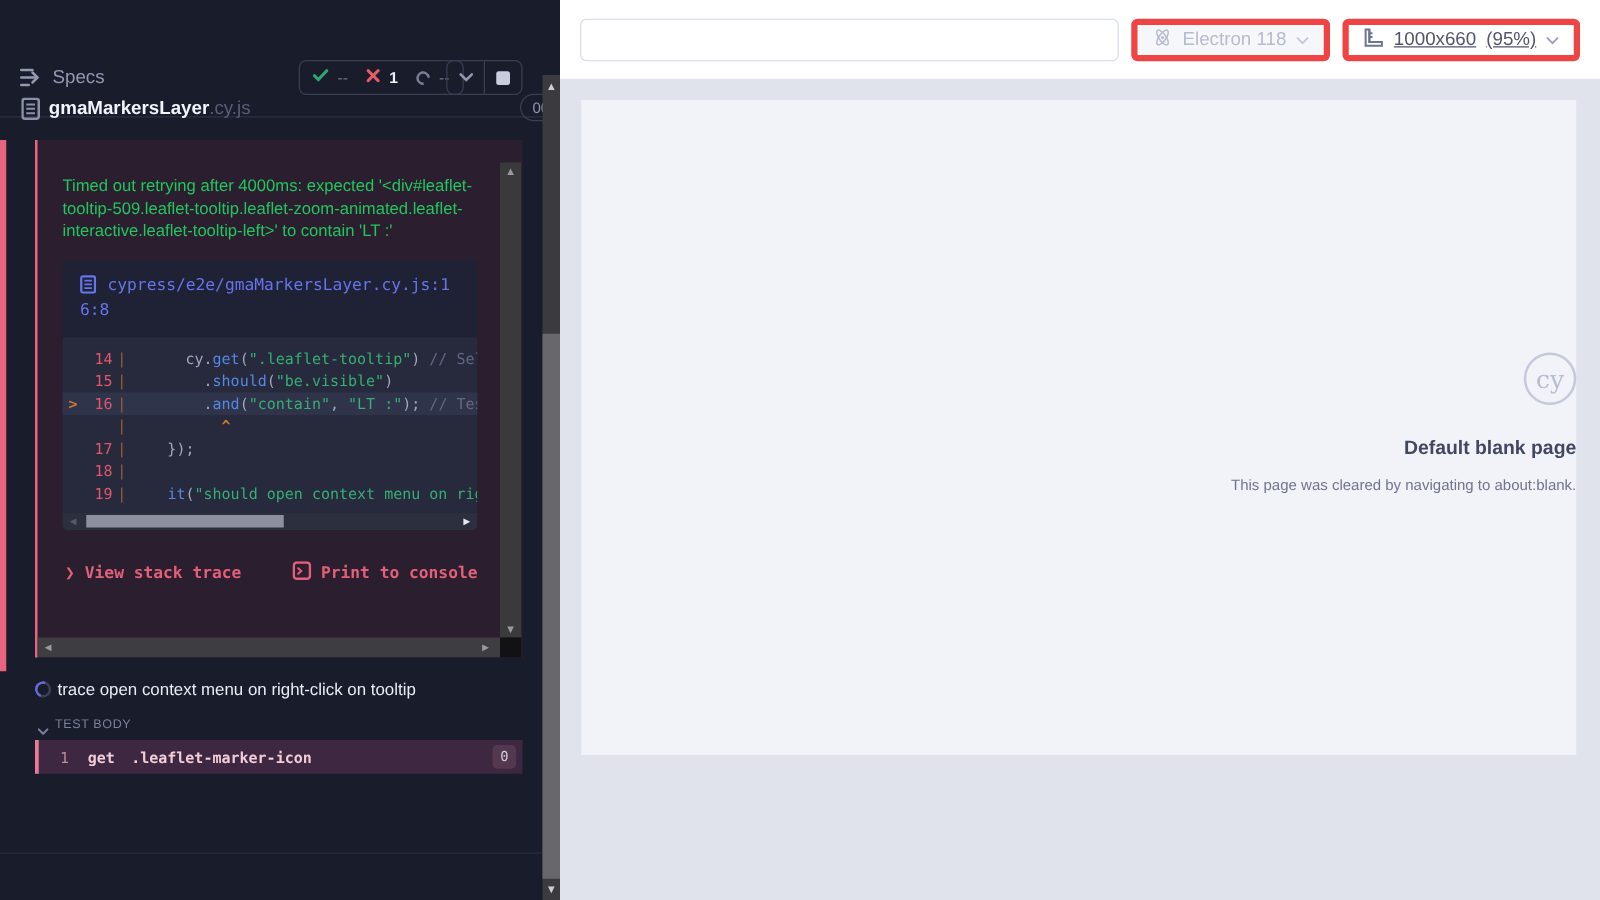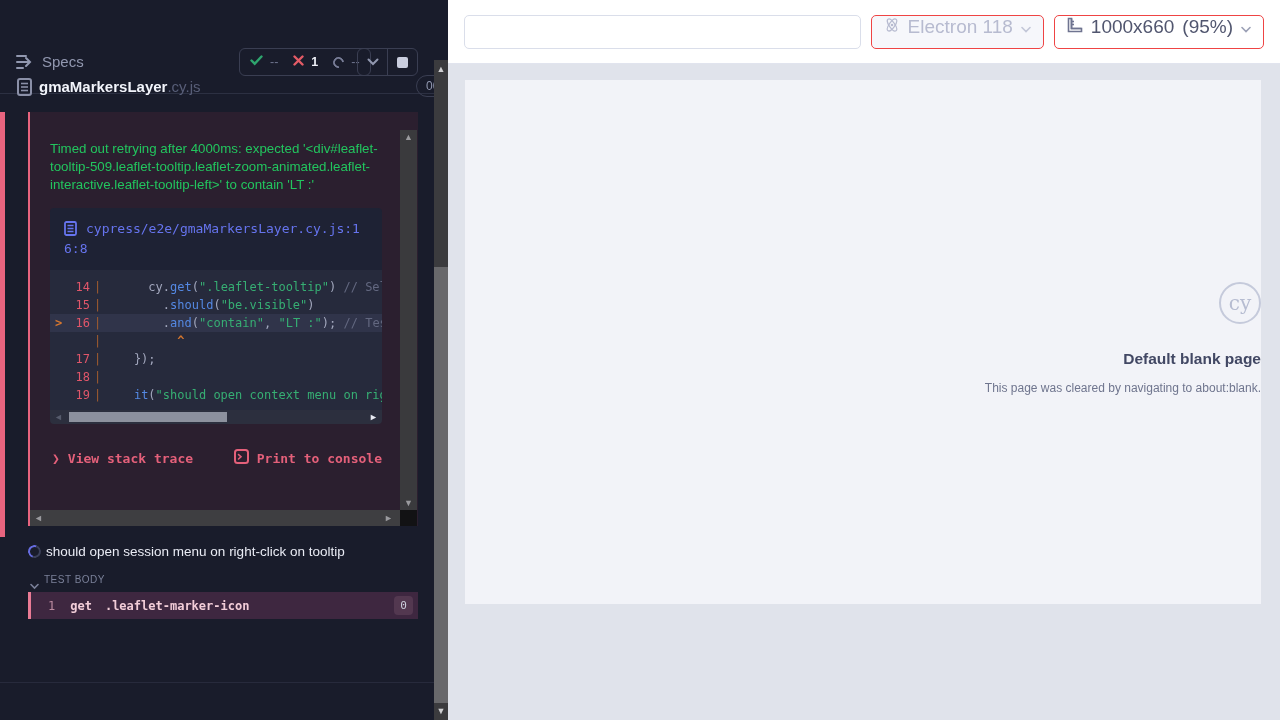--- a/index.html
+++ b/index.html
@@ -93,24 +93,24 @@
   .outer-scrollbar .vs-arrow.up { top:2px; }
   .outer-scrollbar .vs-arrow.down { bottom:2px; }
   .outer-thumb { position:absolute; left:0; top:207px; width:14px; height:436px; background:#68686b; }
 
   
   .stage { position:absolute; left:448px; top:0; width:832px; height:720px; background:#e0e3eb; }
   .browserbar { position:absolute; top:0; left:0; width:832px; height:64px; background:#ffffff;
                 border-bottom:1px solid #e1e4ee; display:flex; align-items:center; padding:0 16px; gap:10px; }
   .url-input { flex:1; height:34px; border:1px solid #dadeea; border-radius:5px; background:#fff;
                font-size:13px; color:#444a63; padding:0 12px; outline:none; }
-  .chrome-btn { height:34px; border:1px solid #ef4444; border-radius:5px; display:flex; 
-                gap:8px; padding:0 12px; font-size:19px; cursor:pointer; white-space:nowrap; }
+  .chrome-btn { height:34px; border:5px solid #ef4444; border-radius:5px; display:flex; align-items:center;
+                gap:8px; padding:0 12px; font-size:15px; cursor:pointer; white-space:nowrap; }
   .browser-select { background:#f6f7fb; color:#b7bbd0; }
-  .viewport-btn { background:#ffffff; color:#51566f; }
+  .viewport-btn { background:#ffffff; color:#51566f;text-decoration:underline; }
   .viewport-zoom { color:#51566f; }
 
   .viewport-area { position:absolute; top:64px; left:0; width:832px; height:656px; }
   .blank-card { position:absolute; left:17px; top:16px; width:796px; height:524px; background:#f2f3f8;
                 display:flex; flex-direction:column; align-items:flex-end; text-align:center; }
   .cy-logo { margin-top:202px; width:42px; height:42px; border:2.5px solid #c5cadb; border-radius:50%;
              color:#b6bcd1; font-size:20px; display:flex; align-items:center; justify-content:center;
              font-family:"DejaVu Serif", serif; }
   .blank-title { margin-top:26px; font-size:15.5px; font-weight:600; color:#424864; }
   .blank-sub1 { margin-top:13px; font-size:12px; color:#6f758e; }
@@ -259,21 +259,21 @@
     </div>
     <div class="err-hscroll">
       <span class="hs-arrow left">◄</span>
       <span class="hs-arrow right" style="right:8px;">►</span>
     </div>
     <div class="scroll-corner"></div>
   </div>
 
   <div class="test-row" style="top:540px; height:26px;">
     <span class="spinner"></span>
-    <span class="test-title">should open session menu on right-click on tooltip</span>
+    <span class="test-title">trace open context menu on right-click on tooltip</span>
   </div>
 
   <div class="testbody-row">
     <span class="tb-chevron">
       <svg width="9" height="7" viewBox="0 0 9 7">
           <polyline points="1,1.5 4.5,5 8,1.5" fill="none" stroke="#7a8099" stroke-width="1.6" stroke-linecap="round"></polyline>
         </svg>
     </span>
     <span class="testbody-label">TEST BODY</span>
   </div>

